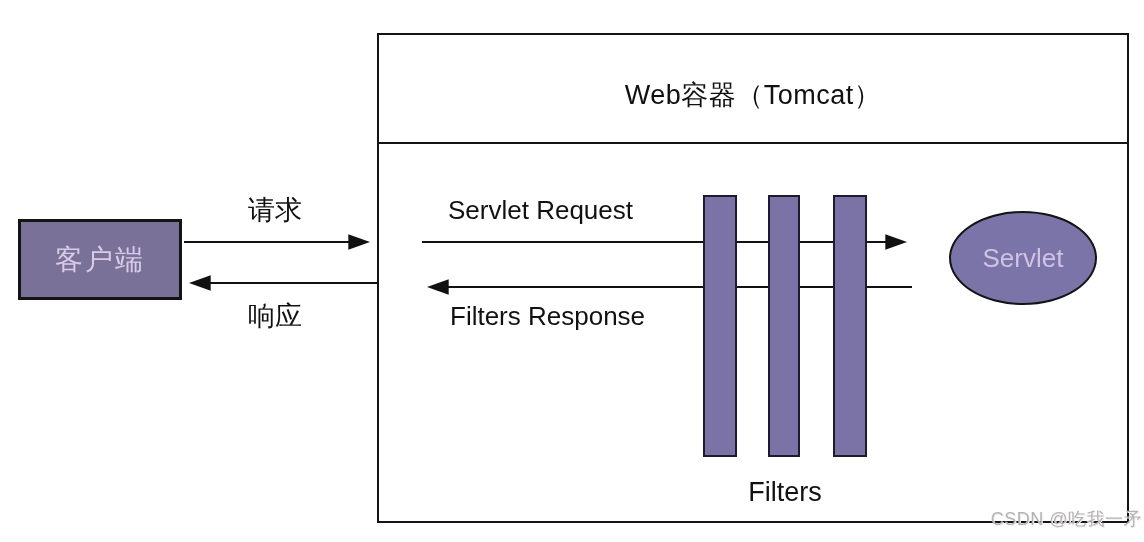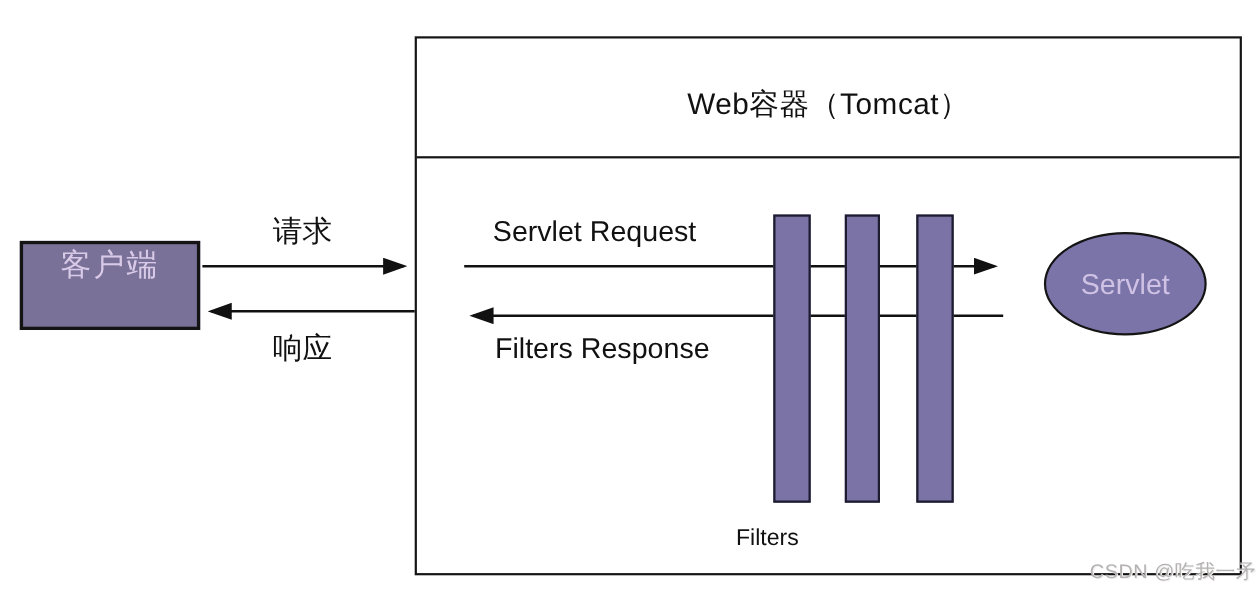--- a/index.html
+++ b/index.html
@@ -36,35 +36,36 @@
     letter-spacing: 0.5px;
   }
 
   
   .client-box {
     left: 18px; top: 219px;
     width: 164px; height: 81px;
     border: 3px solid #141414;
     box-sizing: border-box;
     display: flex;
+    align-items: center;
     justify-content: center;
   }
   .client-label {
     font-size: 28px;
     color: #d9cbe7;
     letter-spacing: 2px;
   }
 
   
   .lbl { color: #111111; white-space: nowrap; }
   .request-label   { left: 205px; top: 192px; width: 140px; text-align: center; font-size: 27px; font-family: Liberation Mono, monospace; }
   .response-label  { left: 205px; top: 298px; width: 140px; text-align: center; font-size: 27px; }
   .servlet-request-label  { left: 448px; top: 195px; font-size: 26px; }
   .servlet-response-label { left: 450px; top: 301px; font-size: 26px; }
-  .filters-label   { left: 669px; top: 477px; width: 164px; font-size: 21px; }
+  .filters-label   { left: 703px; top: 477px; width: 164px; text-align: center; font-size: 27px; }
 
   
   .filter-bar {
     top: 195px;
     height: 262px;
     border: 2px solid #1c1c2e;
     box-sizing: border-box;
   }
   .filter-bar-1 { left: 703px; width: 34px; }
   .filter-bar-2 { left: 768px; width: 32px; }

